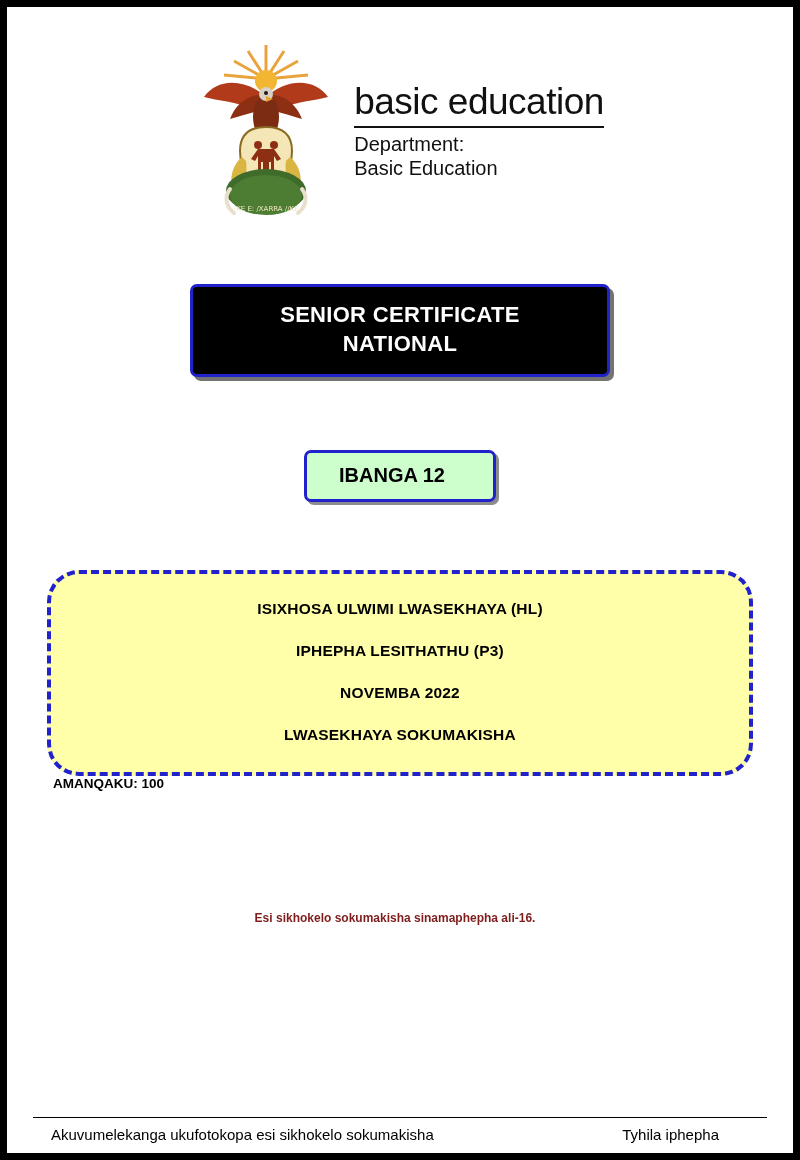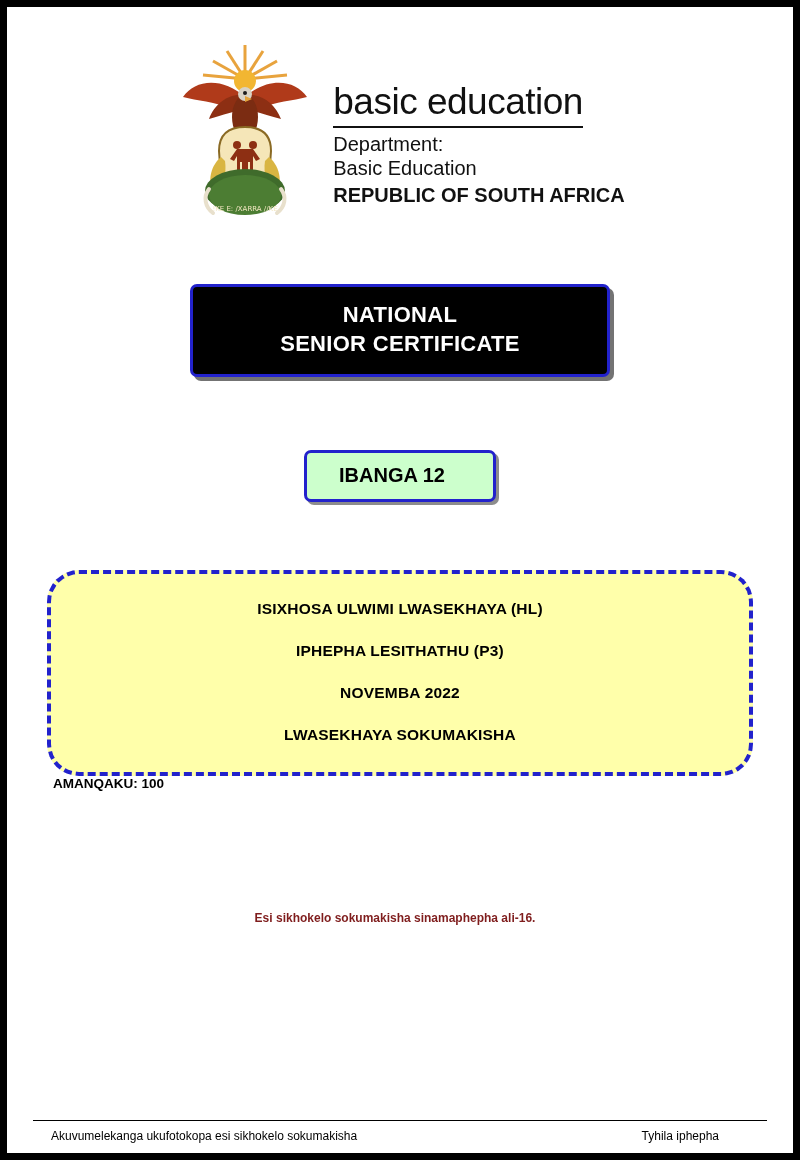--- a/index.html
+++ b/index.html
@@ -160,21 +160,21 @@
     padding-right: 10px;
   }
 
   
   .footer {
     margin-top: auto;
     border-top: 1px solid #000000;
     display: flex;
     justify-content: space-between;
     align-items: center;
-    font-size: 12px;
+    font-size: 15px;
     padding: 8px 8px 10px 18px;
   }
   .footer-right { padding-right: 40px; }
 
   
   .coa-svg { display: block; }
 </style>
 </head>
 <body>
 
@@ -225,28 +225,27 @@
 
           <path d="M34 150 C 28 158, 30 168, 38 174" stroke="#e8e0cc" stroke-width="4" fill="none" stroke-linecap="round"></path>
           <path d="M106 150 C 112 158, 110 168, 102 174" stroke="#e8e0cc" stroke-width="4" fill="none" stroke-linecap="round"></path>
         </svg>
       </div>
 
       <div class="dept-block">
         <div class="dept-title">basic education</div>
         <div class="dept-sub1">Department:</div>
         <div class="dept-sub2">Basic Education</div>
-        <div class="dept-country">REPUBLIC OF SOUTH AFRICA</div>
       </div>
     </div>
 
     <div class="nsc-wrap">
       <div class="nsc-box">
+        <div>SENIOR CERTIFICATE</div>
         <div>NATIONAL</div>
-        <div>SENIOR CERTIFICATE</div>
       </div>
     </div>
 
     <div class="grade-wrap">
       <div class="grade-box">IBANGA 12</div>
     </div>
 
     <div class="subject-wrap">
       <div class="subject-box">
         <div>ISIXHOSA ULWIMI LWASEKHAYA (HL)</div>

